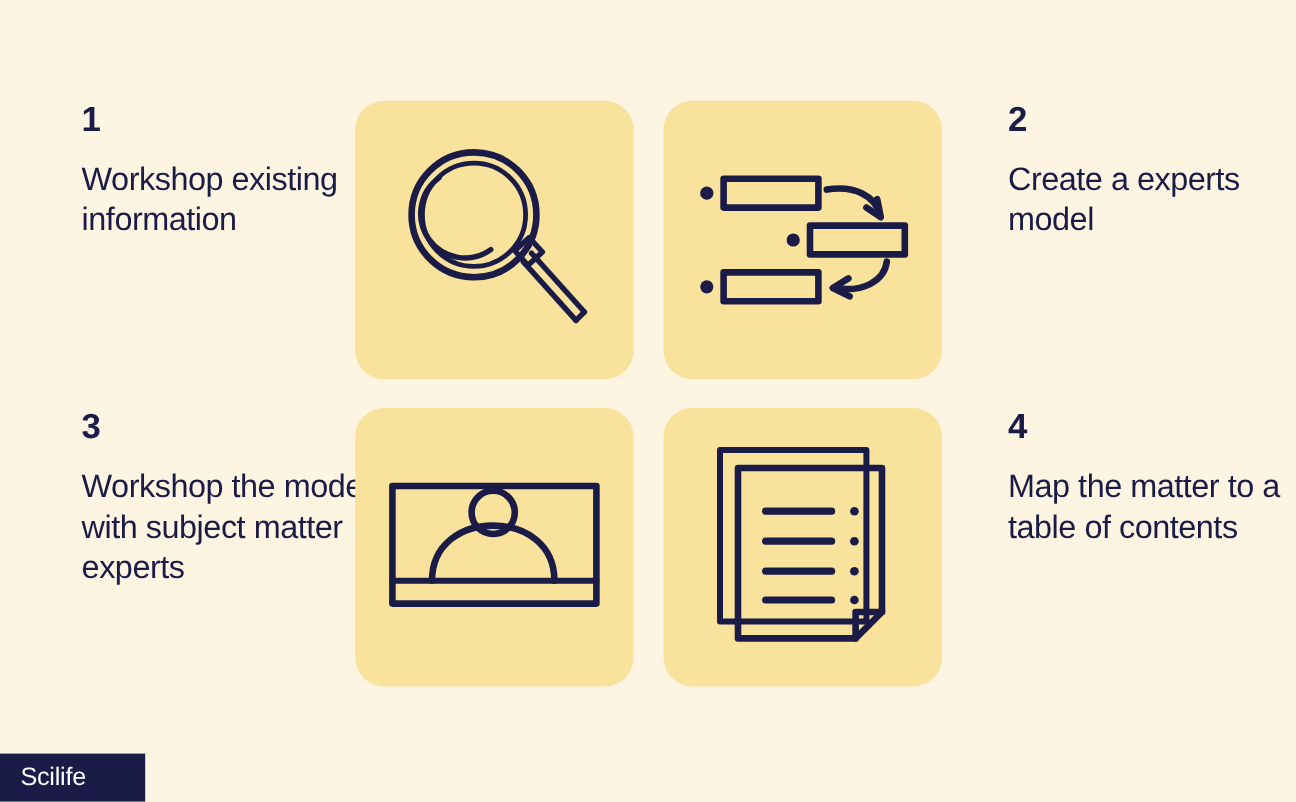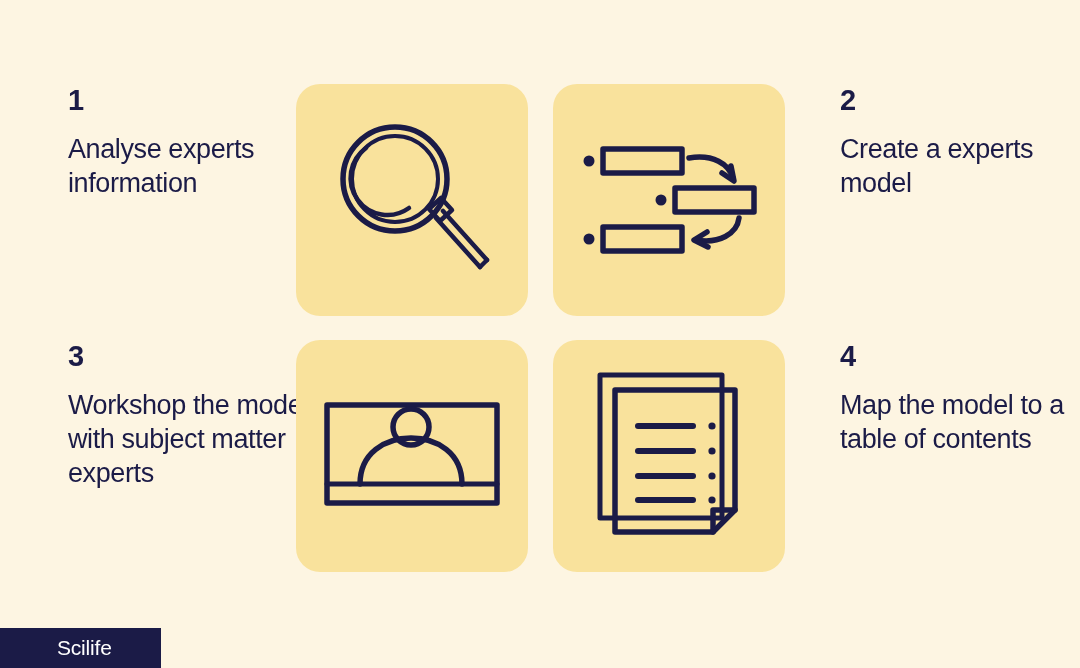--- a/index.html
+++ b/index.html
@@ -79,52 +79,51 @@
   
   #logo-block {
     position: absolute;
     left: 0;
     bottom: 0;
     width: 121px;
     height: 40px;
     background: #1B1B47;
     display: flex;
     align-items: center;
-    padding-left: 40px;
   }
   #logo-text {
     color: #FFFFFF;
     font-size: 21px;
     letter-spacing: -0.2px;
     padding-left: 17px;
   }
 </style>
 </head>
 <body>
 
 <div id="infographic">
 
   <div class="step-text text-1">
     <div class="step-number">1</div>
-    <div class="step-label">Analyse experts information</div>
+    <div class="step-label">Workshop existing information</div>
   </div>
 
   <div class="step-text text-2">
     <div class="step-number">2</div>
     <div class="step-label">Create a experts model</div>
   </div>
 
   <div class="step-text text-3">
     <div class="step-number">3</div>
     <div class="step-label">Workshop the model with subject matter experts</div>
   </div>
 
   <div class="step-text text-4">
     <div class="step-number">4</div>
-    <div class="step-label">Map the model to a table of contents</div>
+    <div class="step-label">Map the matter to a table of contents</div>
   </div>
 
   <div class="icon-card card-1">
     <svg viewBox="0 0 232 232">
       <circle class="ink" cx="99" cy="95" r="52" stroke-width="5.5"></circle>
       <circle class="ink" cx="99" cy="95" r="43" stroke-width="4"></circle>
       <path class="ink" d="M70 64 A 33 33 0 1 0 113 124" stroke-width="4.5"></path>
       <path class="ink" d="M133 125 l12 -11 11 12 -12 11 z" stroke-width="4.5"></path>
       <line class="ink" x1="147" y1="127" x2="191" y2="176" stroke-width="4.5"></line>
       <line class="ink" x1="140" y1="134" x2="184" y2="183" stroke-width="4.5"></line>

